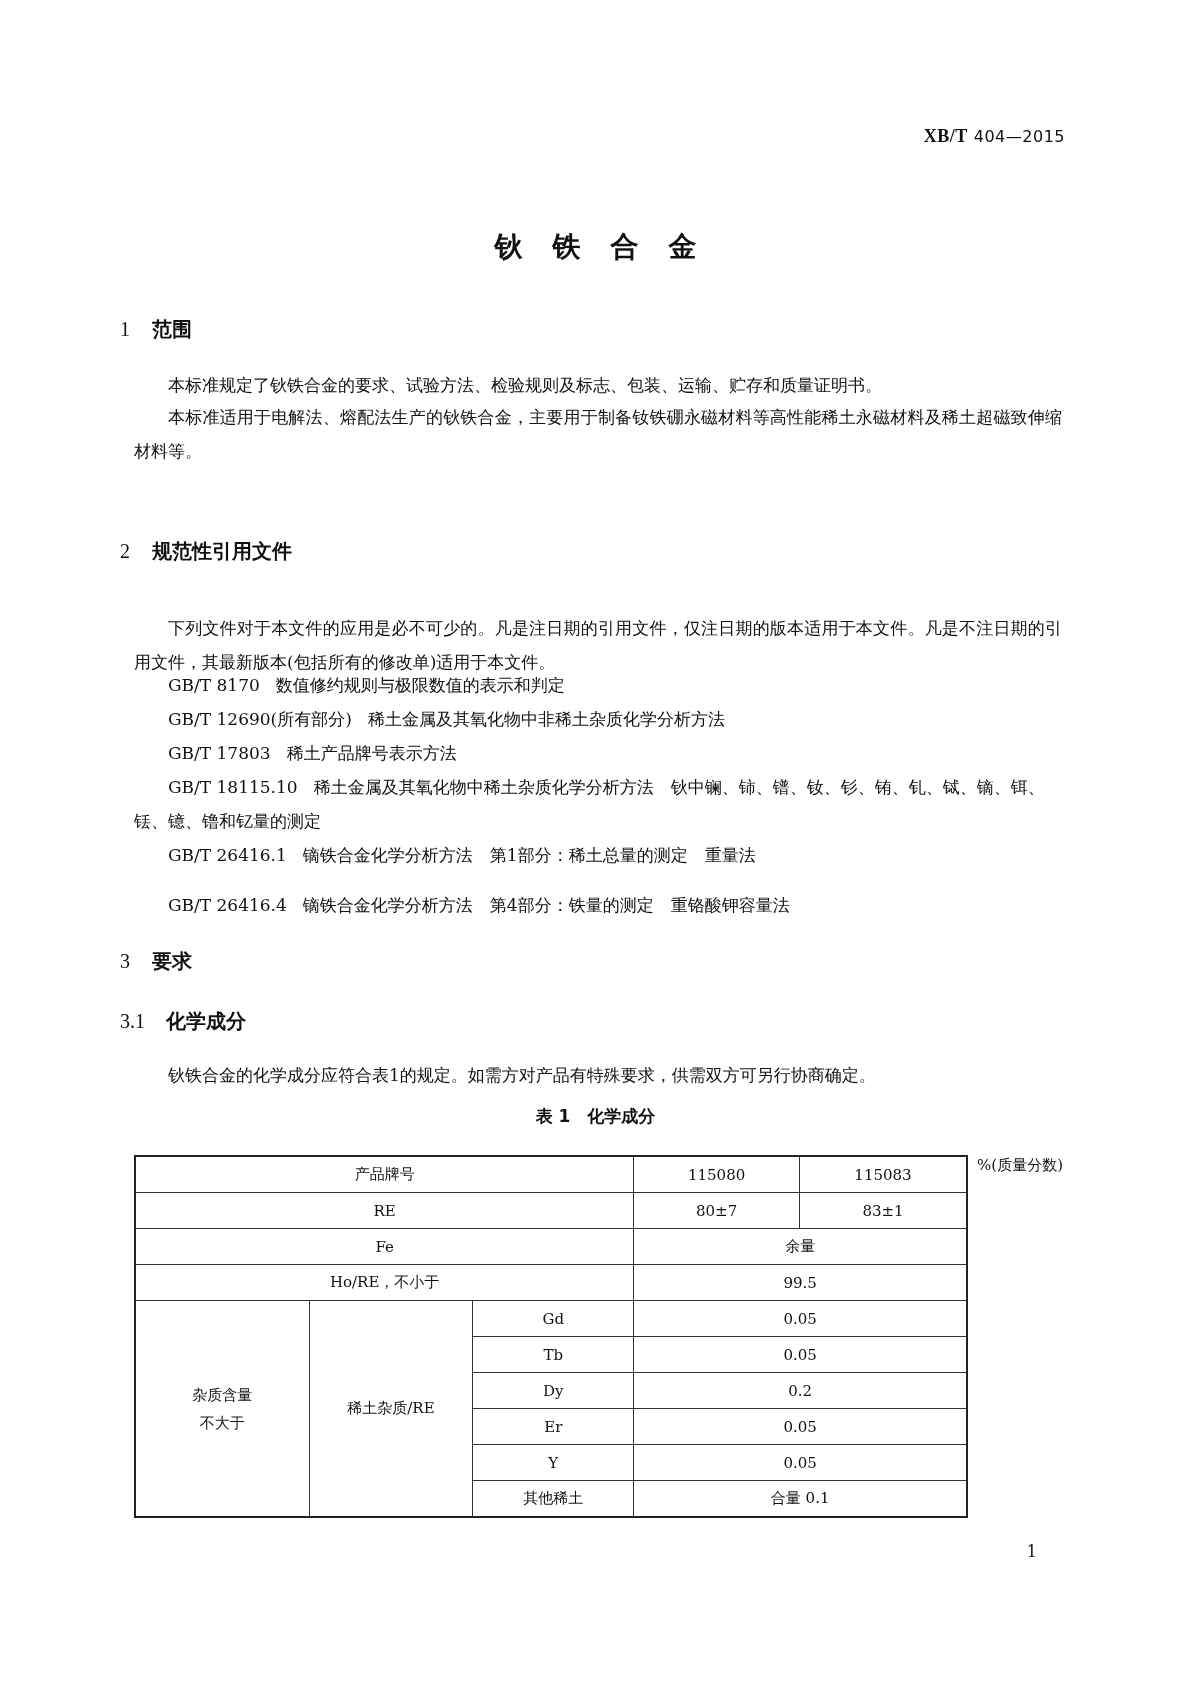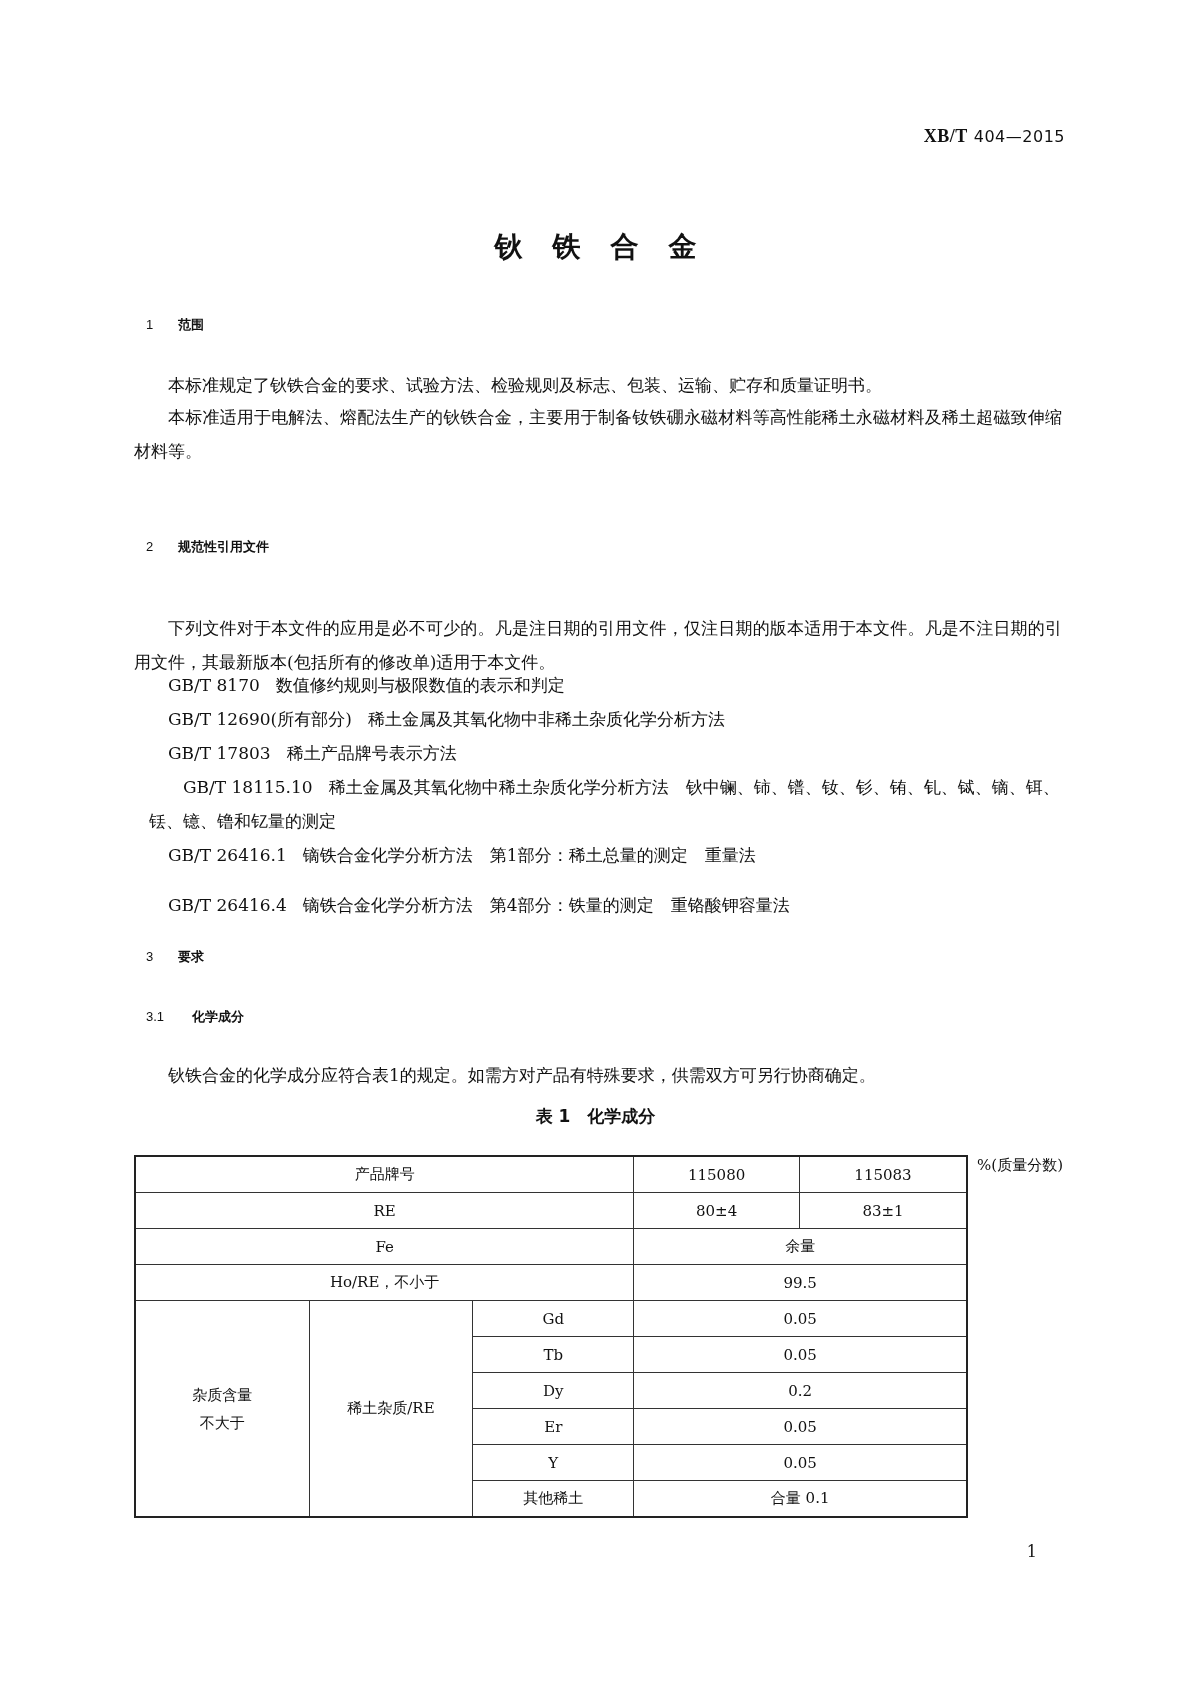--- a/index.html
+++ b/index.html
@@ -13,22 +13,22 @@
     font-size: 17px; letter-spacing: 0.5px;
   }
   .std-code b { font-family: "Liberation Serif", serif; font-weight: bold; font-size: 18px; }
   .std-code span.num { font-family: "DejaVu Sans", sans-serif; font-size: 16px; }
   .title {
     position: absolute; top: 228px; left: 0; width: 100%;
     text-align: center; font-family: "DejaVu Sans", sans-serif;
     font-size: 28px; letter-spacing: 30px; font-weight: bold; padding-left: 30px; box-sizing: border-box;
   }
   .h1 {
-    position: absolute; left: 146px;
-    font-family: Liberation Sans, sans-serif; font-size: 13px; font-weight: bold;
+    position: absolute; left: 120px;
+    font-family: Liberation Serif, serif; font-size: 20px; font-weight: bold;
   }
   .h1 .n { display: inline-block; width: 32px; font-weight: normal; }
   .h2 .n { width: 46px; }
   .para {
     position: absolute; left: 134px; width: 928px;
     font-size: 17px; line-height: 34px; text-align: justify;
   }
   .indent { text-indent: 34px; }
   .ref { position: absolute; left: 168px; font-size: 17px; line-height: 34px; white-space: nowrap; }
   .ref .code { margin-right: 16px; }
@@ -73,21 +73,21 @@
 
 <div class="ref" style="top:668px;">
   <span class="code">GB/T 8170</span><span>数值修约规则与极限数值的表示和判定</span>
 </div>
 <div class="ref" style="top:702px;">
   <span class="code">GB/T 12690(所有部分)</span><span>稀土金属及其氧化物中非稀土杂质化学分析方法</span>
 </div>
 <div class="ref" style="top:736px;">
   <span class="code">GB/T 17803</span><span>稀土产品牌号表示方法</span>
 </div>
-<div class="ref-wrap" style="top:770px;margin-left:15px;">
+<div class="ref-wrap" style="top:770px;">
   <span class="code" style="margin-right:16px;">GB/T 18115.10</span><span>稀土金属及其氧化物中稀土杂质化学分析方法　钬中镧、铈、镨、钕、钐、铕、钆、铽、镝、铒、铥、镱、镥和钇量的测定</span>
 </div>
 <div class="ref" style="top:838px;">
   <span class="code">GB/T 26416.1</span><span>镝铁合金化学分析方法　第1部分：稀土总量的测定　重量法</span>
 </div>
 <div class="ref" style="top:888px;">
   <span class="code">GB/T 26416.4</span><span>镝铁合金化学分析方法　第4部分：铁量的测定　重铬酸钾容量法</span>
 </div>
 
 <div class="h1" style="top:948px;">
@@ -110,21 +110,21 @@
     <col style="width:184px">
   </colgroup>
   <tbody>
       <tr>
     <td colspan="3">产品牌号</td>
     <td>115080</td>
     <td>115083</td>
   </tr>
   <tr>
     <td colspan="3">RE</td>
-    <td>80±4</td>
+    <td>80±7</td>
     <td>83±1</td>
   </tr>
   <tr>
     <td colspan="3">Fe</td>
     <td colspan="2">余量</td>
   </tr>
   <tr>
     <td colspan="3">Ho/RE，不小于</td>
     <td colspan="2">99.5</td>
   </tr>

